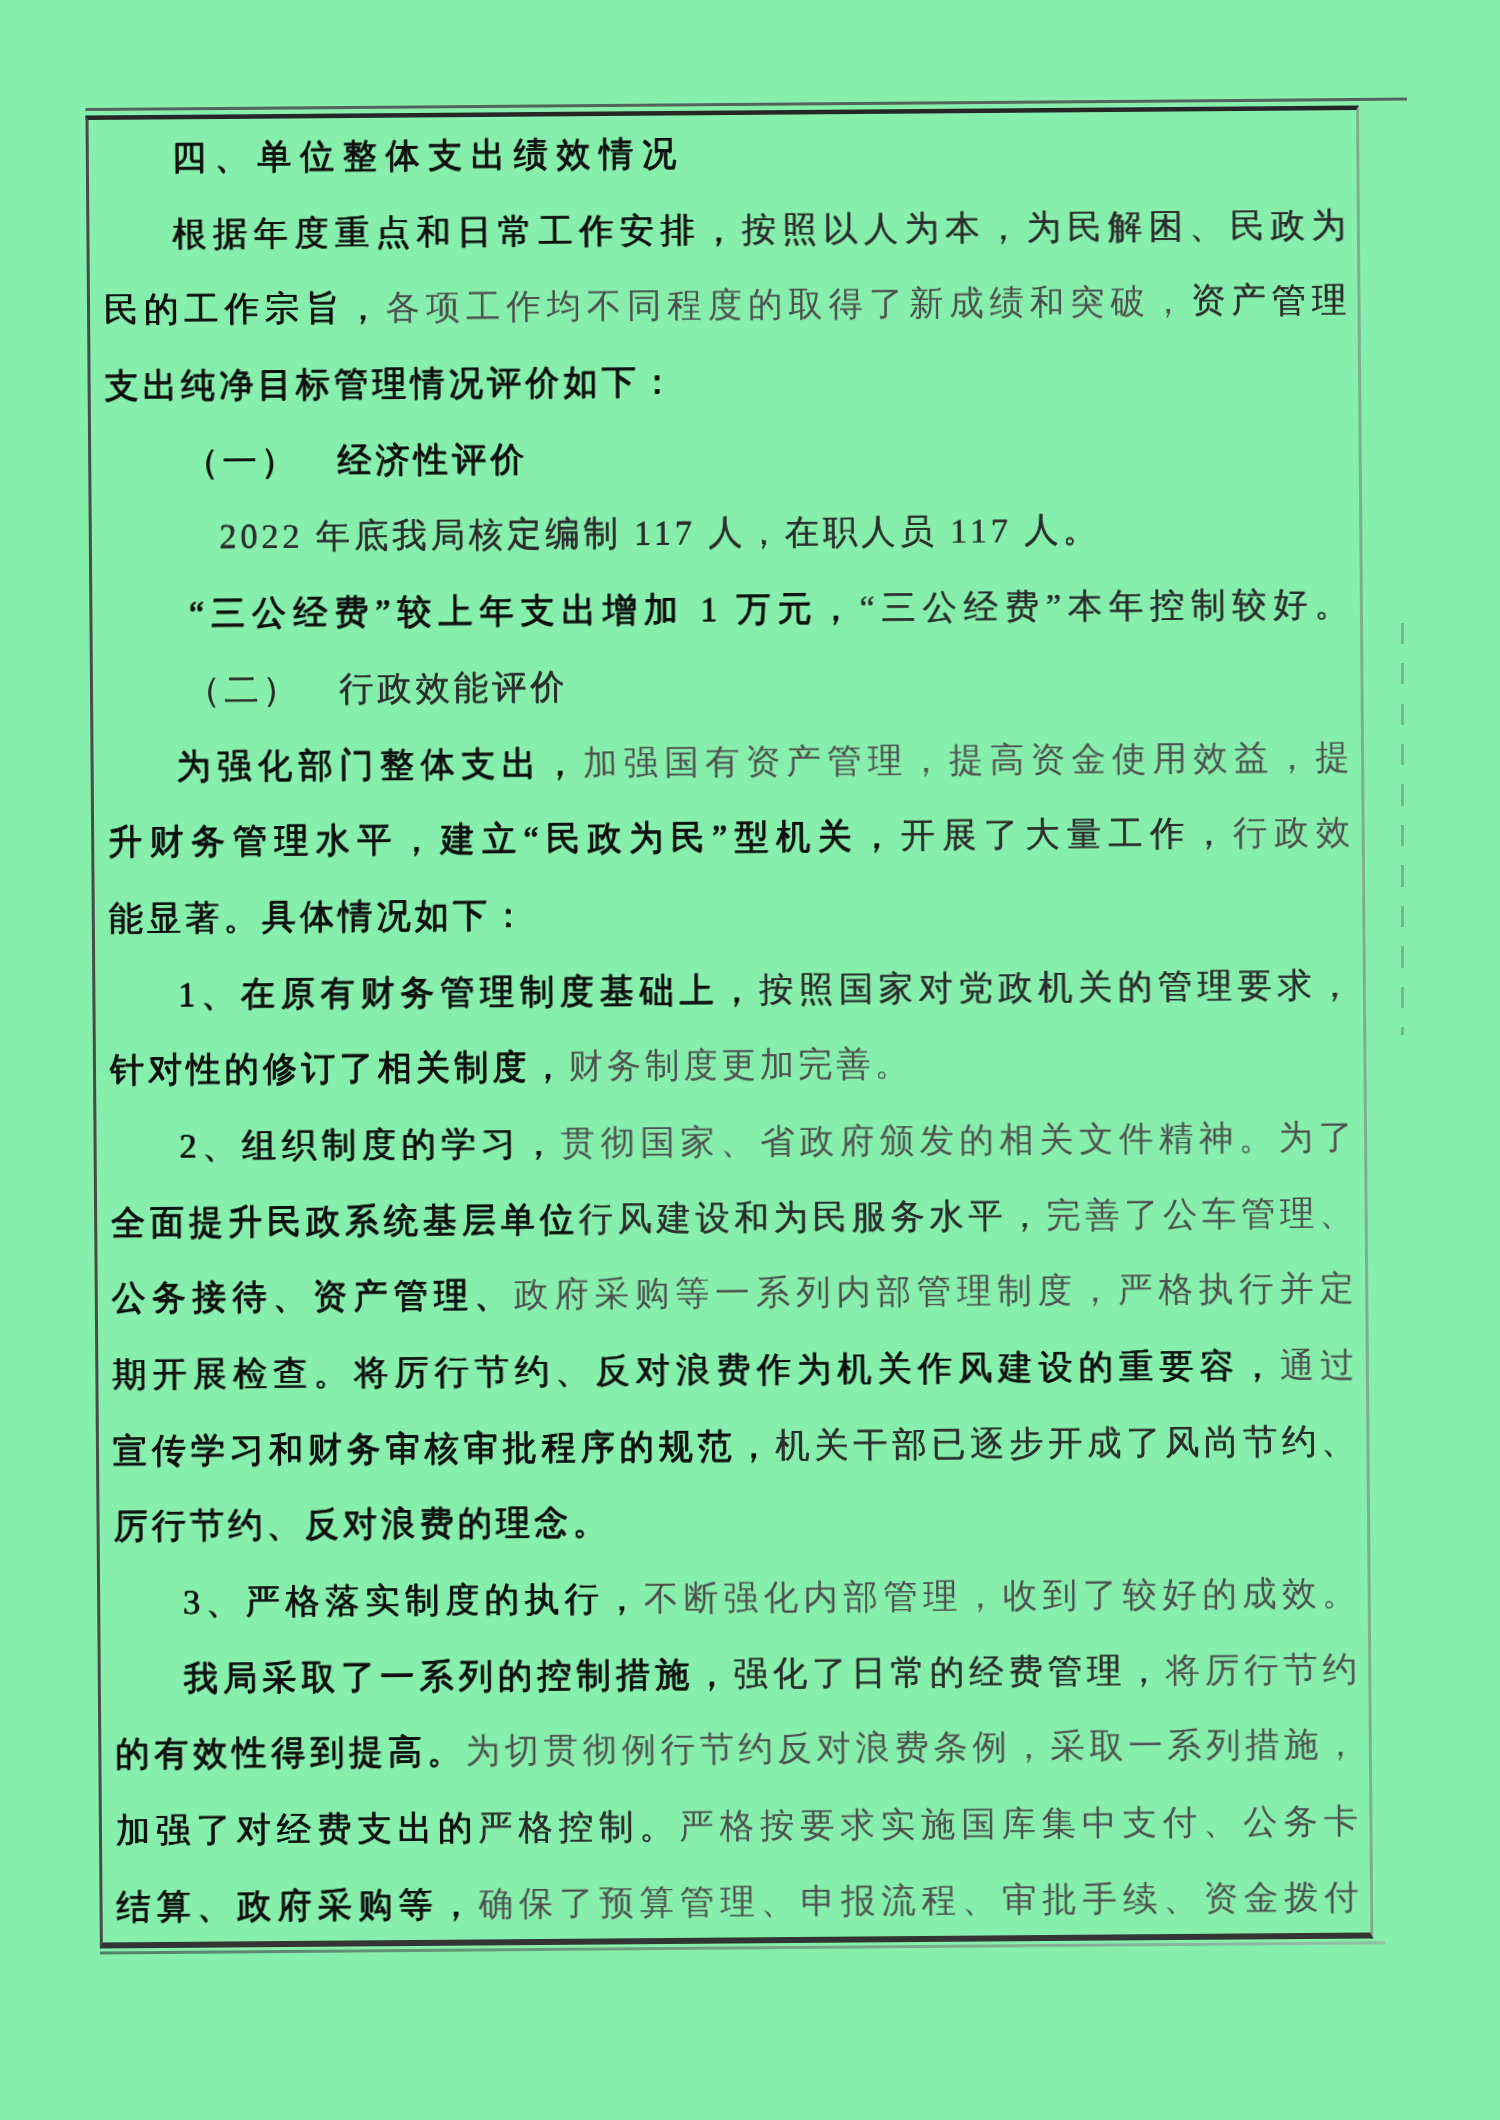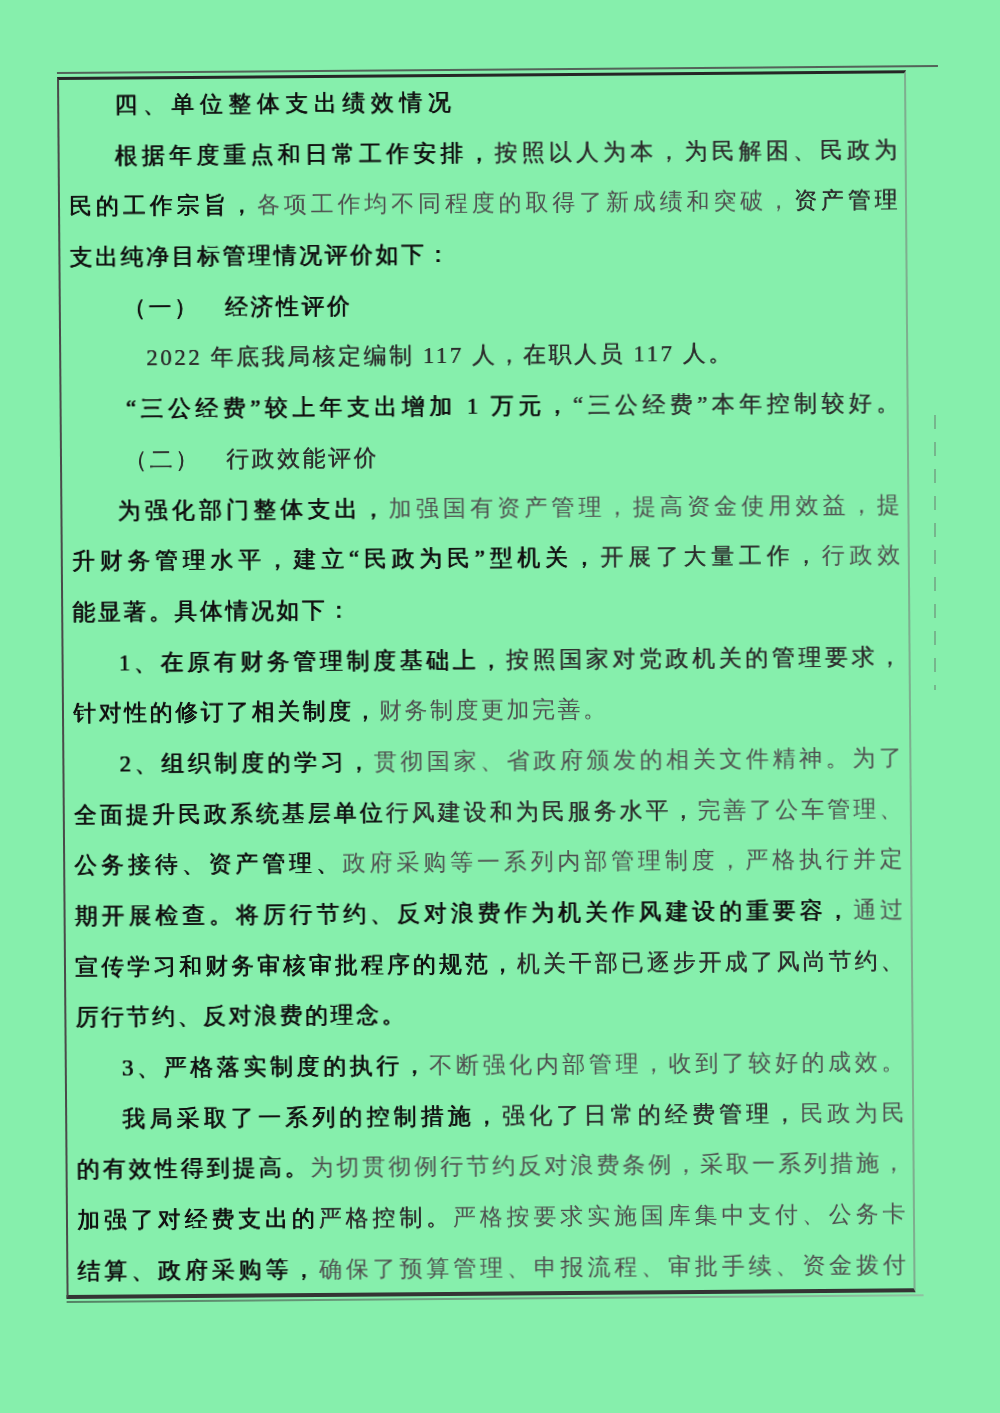--- a/index.html
+++ b/index.html
@@ -80,20 +80,20 @@
         <div class="line"><span class="r-d">能显著。具体情况如下：</span></div>
         <div class="line j" style="text-indent: 2em;"><span class="r-d">1、在原有财务管理制度基础上，</span><span class="r-m">按照国家对党政机关的管理要求，</span></div>
         <div class="line"><span class="r-d">针对性的修订了相关制度，</span><span class="r-l">财务制度更加完善。</span></div>
         <div class="line j" style="text-indent: 2em;"><span class="r-d">2、组织制度的学习，</span><span class="r-l">贯彻国家、省政府颁发的相关文件精神。为了</span></div>
         <div class="line j"><span class="r-d">全面提升民政系统基层单位</span><span class="r-m">行风建设和为民服务水平，</span><span class="r-l">完善了公车管理、</span></div>
         <div class="line j"><span class="r-d">公务接待、资产管理、</span><span class="r-l">政府采购等一系列内部管理制度，严格执行并定</span></div>
         <div class="line j"><span class="r-d">期开展检查。将厉行节约、反对浪费作为机关作风建设的重要容，</span><span class="r-l">通过</span></div>
         <div class="line j"><span class="r-d">宣传学习和财务审核审批程序的规范，</span><span class="r-m">机关干部已逐步开成了风尚节约、</span></div>
         <div class="line"><span class="r-d">厉行节约、反对浪费的理念。</span></div>
         <div class="line j" style="text-indent: 2em;"><span class="r-d">3、严格落实制度的执行，</span><span class="r-l">不断强化内部管理，收到了较好的成效。</span></div>
-        <div class="line j" style="text-indent: 2em;"><span class="r-d">我局采取了一系列的控制措施，</span><span class="r-m">强化了日常的经费管理，</span><span class="r-l">民政为民</span></div>
+        <div class="line j" style="text-indent: 2em;"><span class="r-d">我局采取了一系列的控制措施，</span><span class="r-m">强化了日常的经费管理，</span><span class="r-l">将厉行节约</span></div>
         <div class="line j"><span class="r-d">的有效性得到提高。</span><span class="r-l">为切贯彻例行节约反对浪费条例，采取一系列措施，</span></div>
         <div class="line j"><span class="r-d">加强了对经费支出的</span><span class="r-m">严格控制。</span><span class="r-l">严格按要求实施国库集中支付、公务卡</span></div>
         <div class="line j"><span class="r-d">结算、政府采购等，</span><span class="r-l">确保了预算管理、申报流程、审批手续、资金拨付</span></div>
       </div>
   </div>
   <div class="artifact-line"></div>
 </div>
 
 </body></html>

